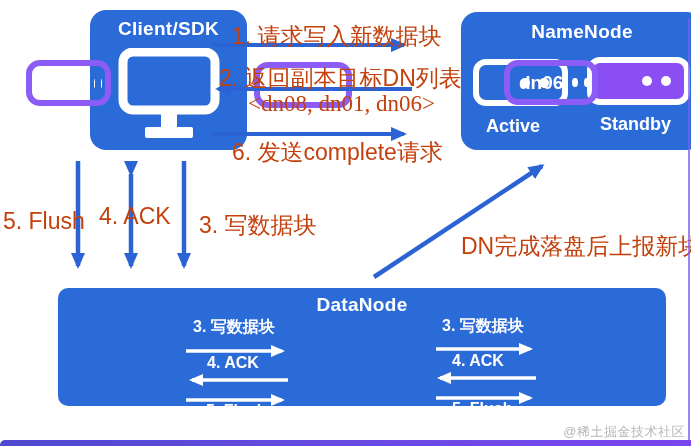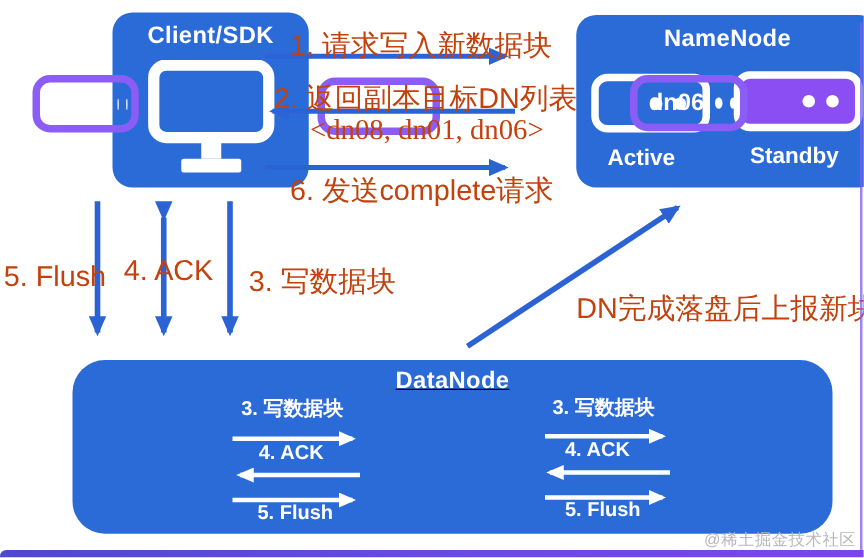--- a/index.html
+++ b/index.html
@@ -19,21 +19,21 @@
   #namenode-box .box-title{margin-top:9px;}
   .server{position:absolute;border:6px solid #ffffff;border-radius:13px;display:flex;align-items:center;justify-content:flex-end;box-sizing:border-box;}
   .dot{width:10px;height:10px;border-radius:50%;background:#ffffff;margin:0 5px 0 4px;}
   #nn-active{left:12px;top:47px;width:95px;height:47px;padding-right:8px;}
   #nn-standby{left:126px;top:45px;width:103px;height:48px;background:#8b4ef2;padding-right:8px;}
   .server-label{position:absolute;color:#ffffff;font-size:18px;font-weight:600;}
   #nn-active-label{left:25px;top:104px;}
   #nn-standby-label{left:139px;top:102px;}
 
   
-  #datanode-box{left:58px;top:288px;width:608px;height:139px;border-radius:26px;text-decoration:underline;}
+  #datanode-box{left:58px;top:288px;width:608px;height:118px;border-radius:10px;}
   #datanode-box .box-title{margin-top:6px;}
   .dn{position:absolute;border:6px solid #8b5cf6;border-radius:14px;display:flex;align-items:center;box-sizing:border-box;padding-left:9px;}
   .dn .dn-label{color:#ffffff;font-size:19px;font-weight:600;margin-right:6px;}
   .dn .dot{width:9px;height:9px;margin:0 3px;}
   #dn08{left:26px;top:60px;width:85px;height:46px;}
   #dn01{left:254px;top:62px;width:98px;height:46px;}
   #dn06{left:504px;top:60px;width:94px;height:45px;}
 
   
   .blabel{position:absolute;color:#c2410c;font-size:23px;white-space:nowrap;}

